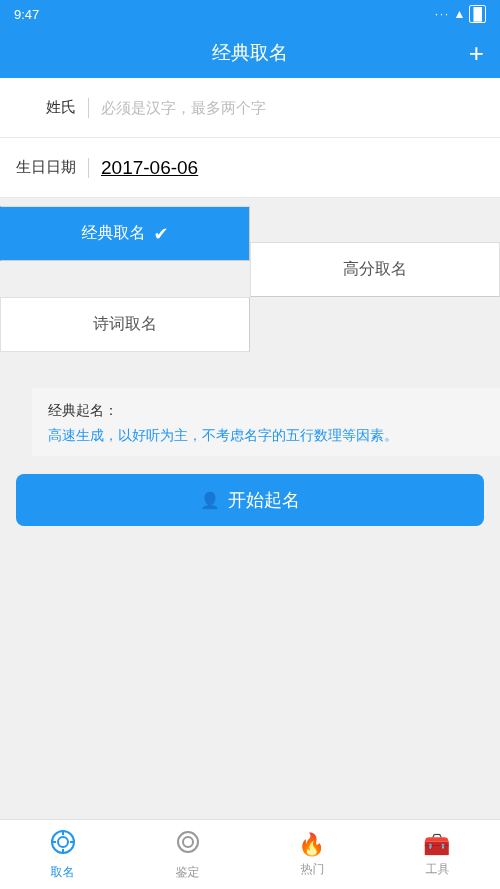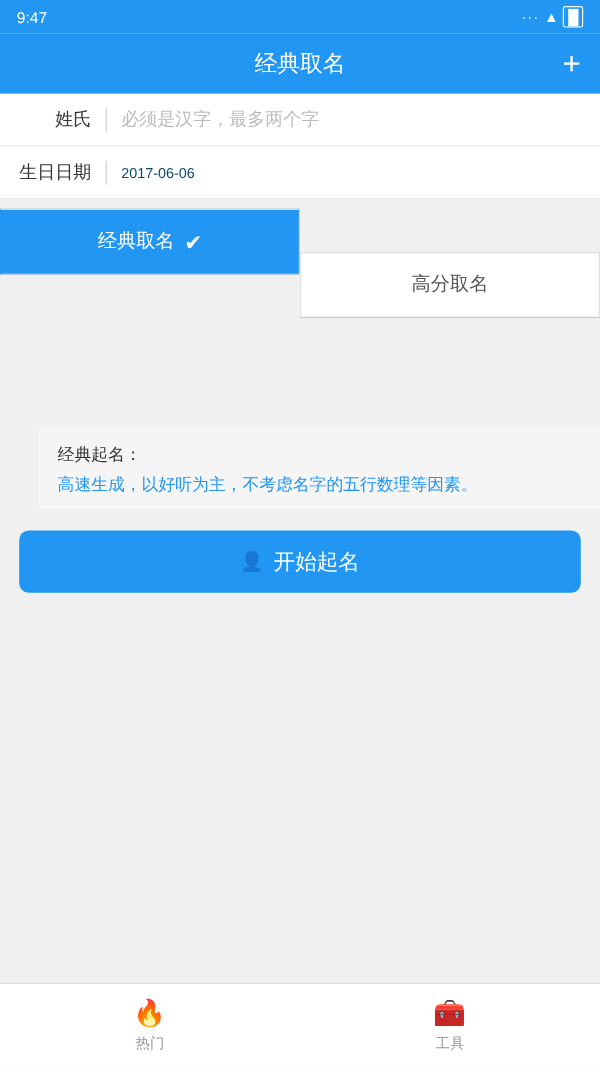--- a/index.html
+++ b/index.html
@@ -57,21 +57,21 @@
     
     .form-area {
       background: white;
       margin: 0;
     }
 
     .form-row {
       display: flex;
       align-items: center;
       padding: 0 16px;
-      height: 44px;
+      height: 60px;
       border-bottom: 1px solid #e8e8e8;
     }
 
     .form-label {
       color: #333;
       font-size: 15px;
       width: 60px;
       text-align: right;
       margin-right: 12px;
       flex-shrink: 0;
@@ -118,23 +118,24 @@
       color: #2196F3;
       background: white;
     }
     .toggle-btn.active {
       background: #2196F3;
       color: white;
     }
 
     
     .date-value {
-      font-size: 12px;
-      color: #0c4a6e;
-      flex: 1;
+      font-size: 19px;
+      color: #000000;
+      flex: 1;
+      text-decoration: underline;
     }
 
     
     .name-type-grid {
       display: grid;
       grid-template-columns: 1fr 1fr;
       grid-template-rows: 1fr 1fr;
       margin: 0;
     }
     .name-type-cell {
@@ -279,36 +280,61 @@
 <div class="section-gap"></div>
 
 <div class="name-type-grid">
   <div class="name-type-cell active">
     <span>经典取名</span>
     <span class="check-icon">✔</span>
   </div>
   <div class="name-type-cell">
     <span>高分取名</span>
   </div>
+  <div class="name-type-cell">
+    <span>诗词取名</span>
+  </div>
 </div>
 
 <div class="desc-area">
   <div class="desc-title">经典起名：</div>
   <div class="desc-body">高速生成，以好听为主，不考虑名字的五行数理等因素。</div>
 </div>
 
 <div class="start-btn-wrap">
   <button class="start-btn">
     <span style="font-size:16px;">👤</span>
     <span>开始起名</span>
   </button>
 </div>
 
 <div class="bottom-nav">
   <div class="nav-item">
+    <span class="nav-icon active-icon">
+      <svg width="26" height="26" viewBox="0 0 26 26" fill="none">
+        <circle cx="13" cy="13" r="11" stroke="#2196F3" stroke-width="2"></circle>
+        <circle cx="13" cy="13" r="5" stroke="#2196F3" stroke-width="2"></circle>
+        <line x1="13" y1="2" x2="13" y2="6" stroke="#2196F3" stroke-width="2"></line>
+        <line x1="13" y1="20" x2="13" y2="24" stroke="#2196F3" stroke-width="2"></line>
+        <line x1="2" y1="13" x2="6" y2="13" stroke="#2196F3" stroke-width="2"></line>
+        <line x1="20" y1="13" x2="24" y2="13" stroke="#2196F3" stroke-width="2"></line>
+      </svg>
+    </span>
+    <span class="nav-label active-label">取名</span>
+  </div>
+  <div class="nav-item">
+    <span class="nav-icon">
+      <svg width="26" height="26" viewBox="0 0 26 26" fill="none">
+        <circle cx="13" cy="13" r="10" stroke="#999" stroke-width="2"></circle>
+        <circle cx="13" cy="13" r="5" stroke="#999" stroke-width="2"></circle>
+      </svg>
+    </span>
+    <span class="nav-label">鉴定</span>
+  </div>
+  <div class="nav-item">
     <span class="nav-icon" style="font-size:22px; color:#999;">🔥</span>
     <span class="nav-label">热门</span>
   </div>
   <div class="nav-item">
     <span class="nav-icon" style="font-size:22px; color:#999;">🧰</span>
     <span class="nav-label">工具</span>
   </div>
 </div>
 
 </body></html>

